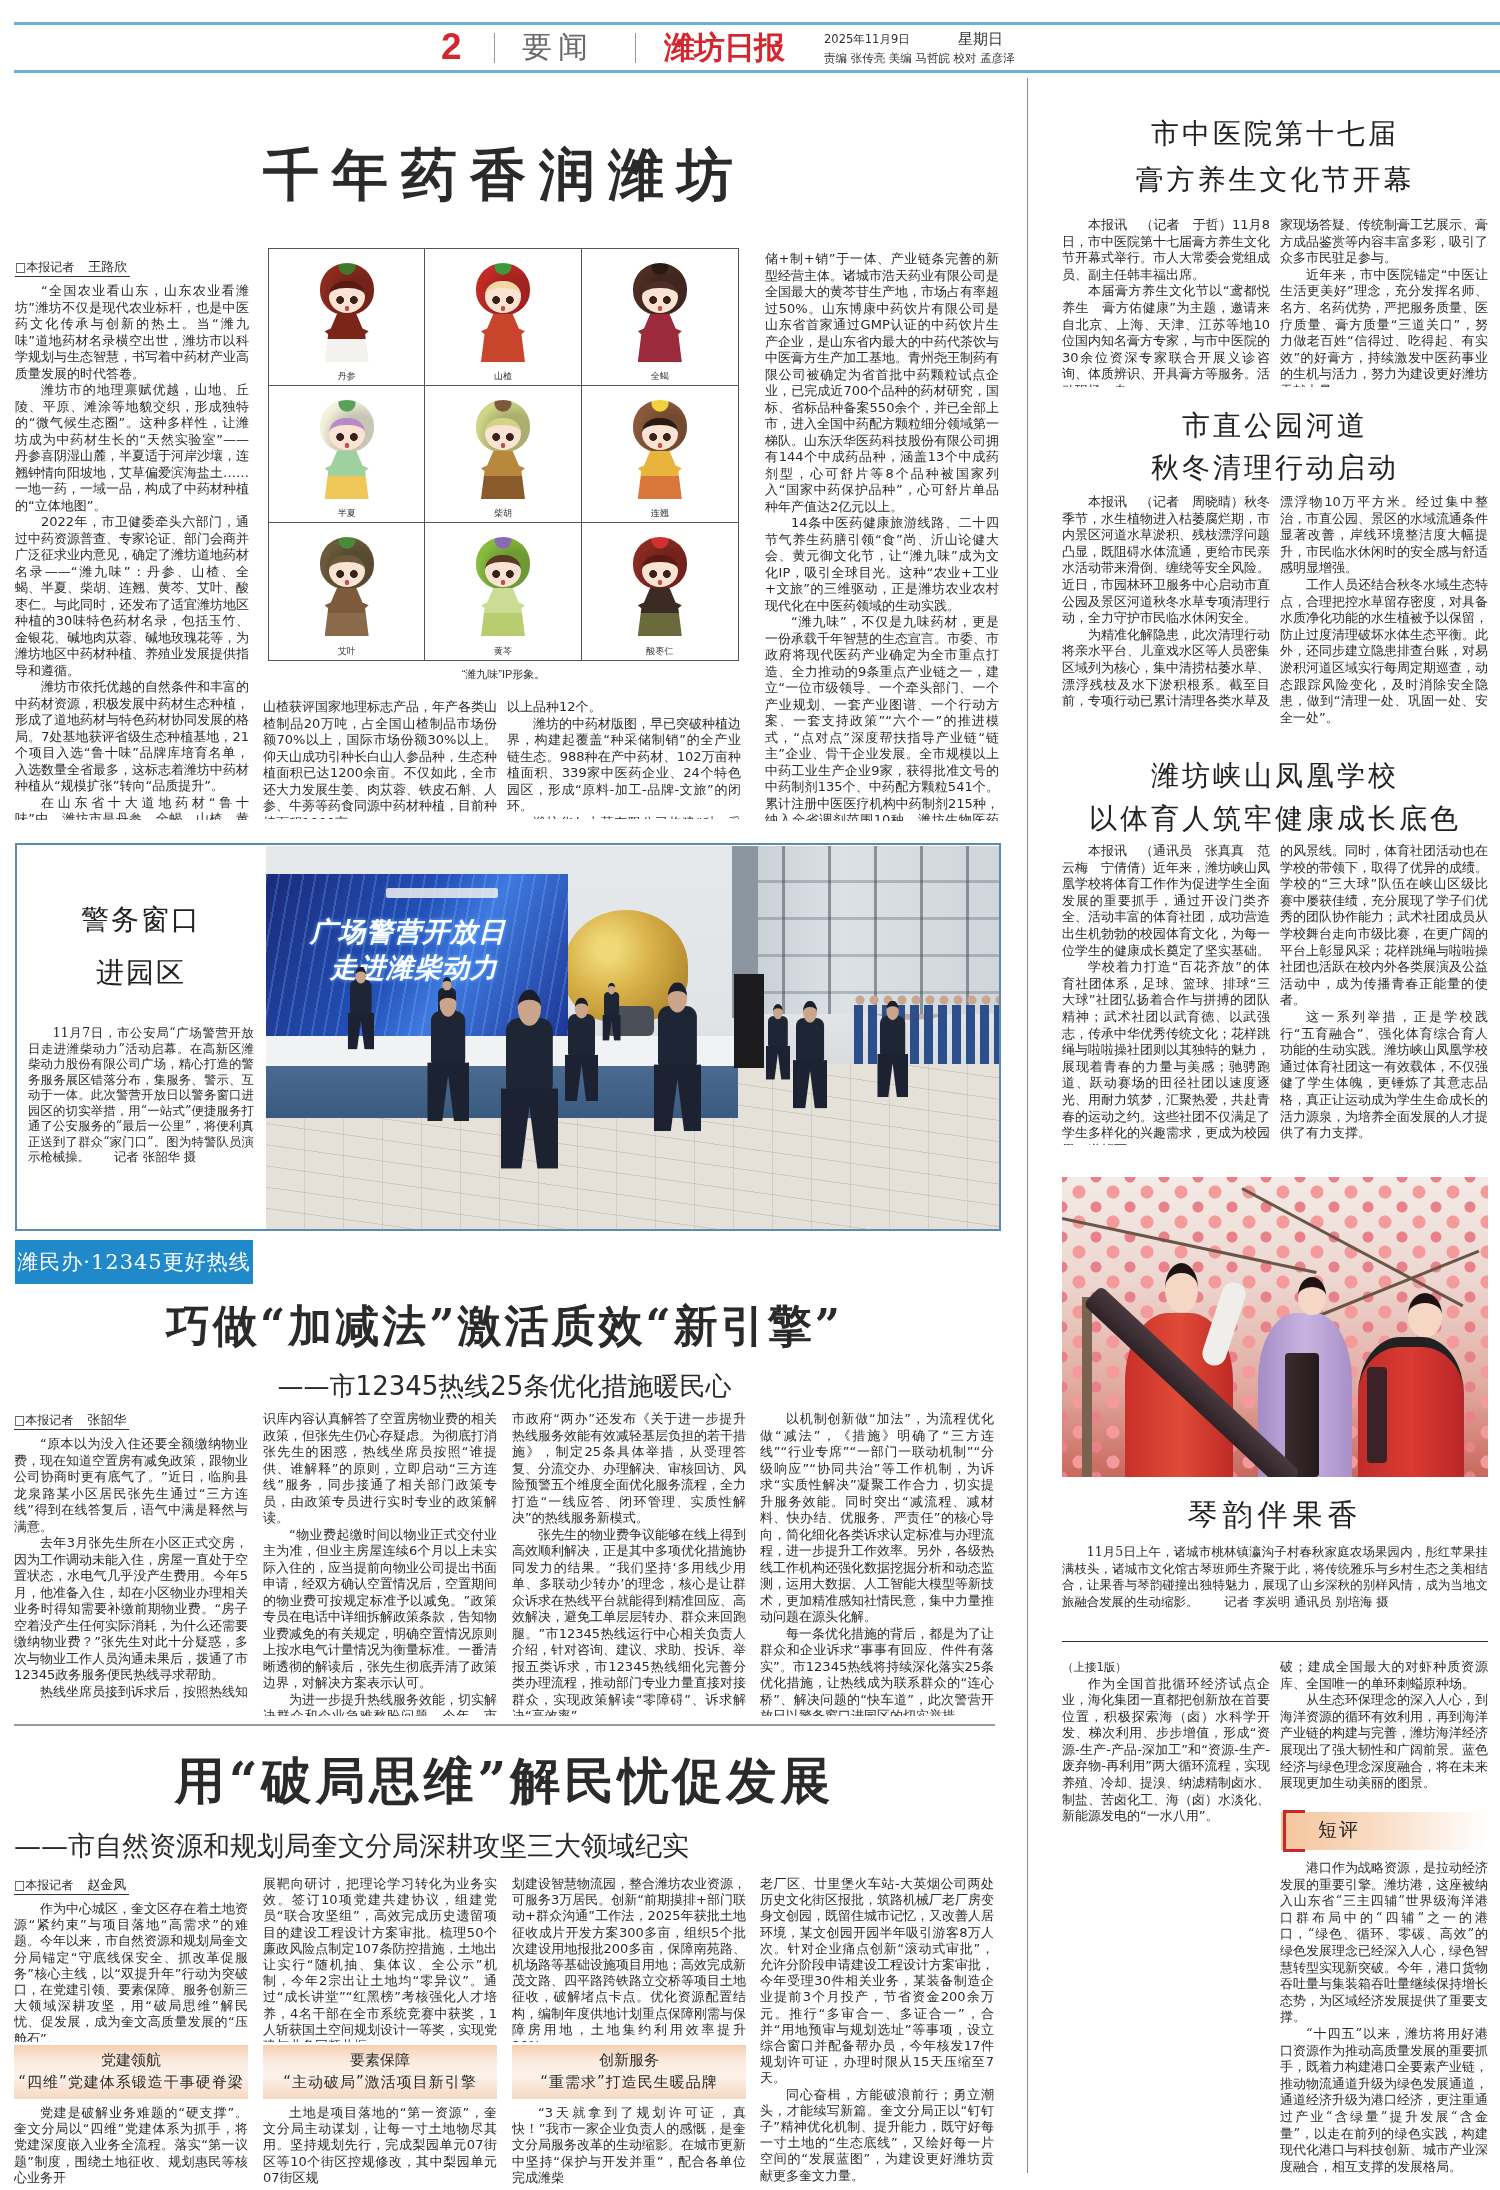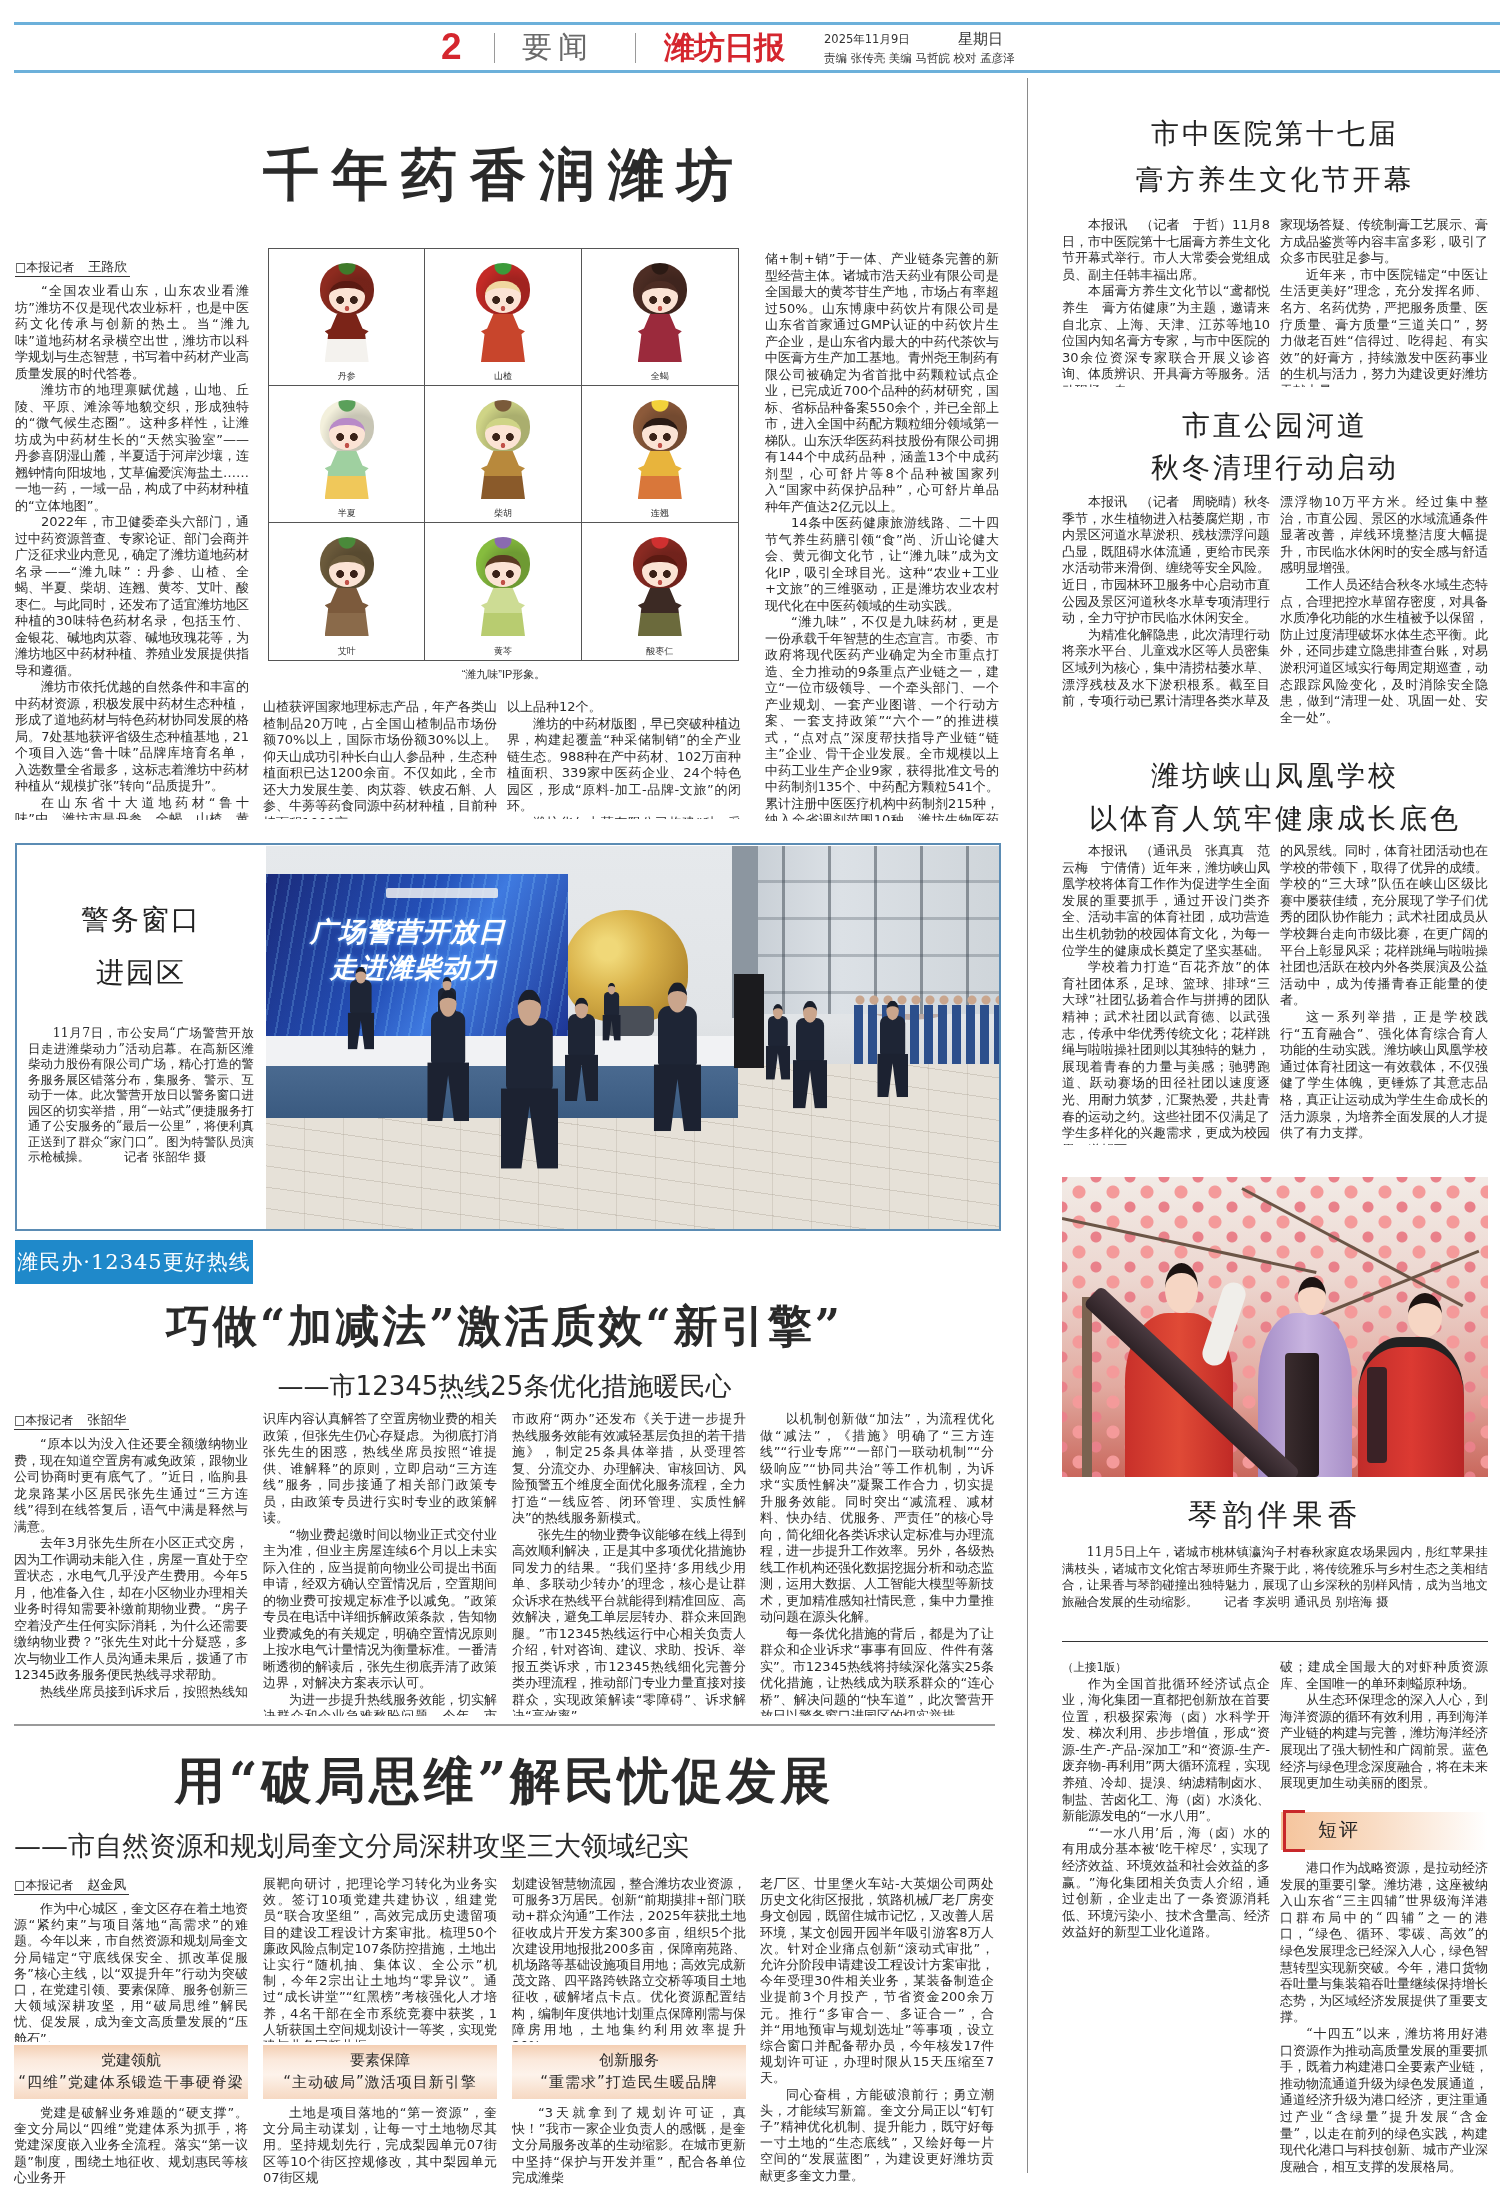--- a/index.html
+++ b/index.html
@@ -42,21 +42,21 @@
 .fig-cap{left:268px;top:667px;width:471px;text-align:center;font-family:Liberation Sans, sans-serif;font-size:11px;line-height:14px;color:#333;}
 .lc2a{left:263px;top:699px;width:234px;height:120px;}
 .lc2b{left:507px;top:699px;width:234px;height:120px;}
 .lc3{left:765px;top:251px;width:234px;height:570px;}
 
 .police-box{left:15px;top:843px;width:986px;height:388px;border:2px solid #5b8cb4;}
 .police-t{left:17px;width:248px;text-align:center;font-size:28px;line-height:34px;letter-spacing:2px;color:#222;}
 .police-t.l1{top:903px;}
 .police-t.l2{top:956px;}
 .police-cap{left:28px;top:1025px;width:226px;font-family:"DejaVu Serif",serif;font-size:12.4px;line-height:15.5px;text-align:justify;text-indent:2em;color:#2b2b2b;}
-.police-cap .credit{font-family:"DejaVu Sans",sans-serif;margin-left:34px;}
+.police-cap .credit{font-family:"DejaVu Sans",sans-serif;margin-left:24px;}
 .photo-police{left:266px;top:846px;width:733px;height:383px;overflow:hidden;background:linear-gradient(180deg,#e6e9ec 0%,#e1e4e7 45%,#d9dcdf 57%,#e2ded6 58%,#e6e2da 100%);}
 .pp{position:absolute;}
 .pp-ground{left:0;top:218px;width:733px;height:165px;background:repeating-linear-gradient(8deg,rgba(0,0,0,0) 0 20px,rgba(150,140,125,.28) 20px 21px),repeating-linear-gradient(90deg,rgba(0,0,0,0) 0 38px,rgba(150,140,125,.22) 38px 39px),#e6e1d8;}
 .pp-bldg{left:470px;top:0;width:263px;height:168px;background:repeating-linear-gradient(90deg,rgba(60,70,80,.5) 0 3px,rgba(0,0,0,0) 3px 46px),repeating-linear-gradient(180deg,rgba(0,0,0,0) 0 34px,rgba(90,100,110,.35) 34px 37px),linear-gradient(90deg,#c5ccd3,#dce1e6 40%,#cfd5da);}
 .pp-bldg-edge{left:466px;top:0;width:26px;height:172px;background:#8c96a0;}
 .pp-tree{left:298px;top:64px;width:124px;height:112px;border-radius:50% 50% 40% 40%;background:radial-gradient(circle at 35% 35%,#f0d878 0 10%,#d9b24a 40%,#b88e32 75%,#9a7a3a);}
 .pp-tree2{left:560px;top:56px;width:170px;height:118px;border-radius:50%;background:radial-gradient(circle,#b89a8a 0 30%,rgba(160,130,120,.55) 60%,rgba(0,0,0,0) 72%);}
 .pp-backdrop{left:0;top:28px;width:302px;height:164px;background:repeating-linear-gradient(100deg,rgba(140,210,255,.22) 0 2px,rgba(0,0,0,0) 2px 12px),linear-gradient(120deg,#1a2a7a 0%,#2450b8 45%,#3f7ae0 62%,#1d3594 100%);}
 .pp-logo{left:120px;top:42px;width:112px;height:10px;background:rgba(240,240,240,.85);border-radius:2px;}
 .pp-bd{font-family:"DejaVu Sans",sans-serif;font-style:italic;font-weight:bold;font-size:27px;line-height:32px;color:#fff;letter-spacing:1px;text-shadow:0 0 4px #6ab0ff;white-space:nowrap;}
@@ -394,21 +394,20 @@
     <div class="po po-head po-h1"></div>
     <div class="po po-qin1"></div>
   </div>
   <div class="a orch-title">琴韵伴果香</div>
   <div class="a orch-cap"><span>11月5日上午，诸城市桃林镇瀛沟子村春秋家庭农场果园内，彤红苹果挂满枝头，诸城市文化馆古琴班师生齐聚于此，将传统雅乐与乡村生态之美相结合，让果香与琴韵碰撞出独特魅力，展现了山乡深秋的别样风情，成为当地文旅融合发展的生动缩影。</span><span class="credit">记者 李炭明 通讯员 别培海 摄</span></div>
   <div class="a r-rule"></div>
 
   <div class="col rc mr-l">
     <div class="mr-tag">（上接1版）</div>
     <p>作为全国首批循环经济试点企业，海化集团一直都把创新放在首要位置，积极探索海（卤）水科学开发、梯次利用、步步增值，形成“资源-生产-产品-深加工”和“资源-生产-废弃物-再利用”两大循环流程，实现养殖、冷却、提溴、纳滤精制卤水、制盐、苦卤化工、海（卤）水淡化、新能源发电的“一水八用”。</p>
-    <p>“‘一水八用’后，海（卤）水的有用成分基本被‘吃干榨尽’，实现了经济效益、环境效益和社会效益的多赢。”海化集团相关负责人介绍，通过创新，企业走出了一条资源消耗低、环境污染小、技术含量高、经济效益好的新型工业化道路。</p>
   </div>
   <div class="col rc mr-r">
     <p class="cont">破；建成全国最大的对虾种质资源库、全国唯一的单环刺螠原种场。</p>
     <p>从生态环保理念的深入人心，到海洋资源的循环有效利用，再到海洋产业链的构建与完善，潍坊海洋经济展现出了强大韧性和广阔前景。蓝色经济与绿色理念深度融合，将在未来展现更加生动美丽的图景。</p>
   </div>
   <div class="a dp-box"></div>
   <div class="a dp-bracket"></div>
   <div class="a dp-label">短评</div>
   <div class="col rc dp-text">
     <p>港口作为战略资源，是拉动经济发展的重要引擎。潍坊港，这座被纳入山东省“三主四辅”世界级海洋港口群布局中的“四辅”之一的港口，“绿色、循环、零碳、高效”的绿色发展理念已经深入人心，绿色智慧转型实现新突破。今年，港口货物吞吐量与集装箱吞吐量继续保持增长态势，为区域经济发展提供了重要支撑。</p>

